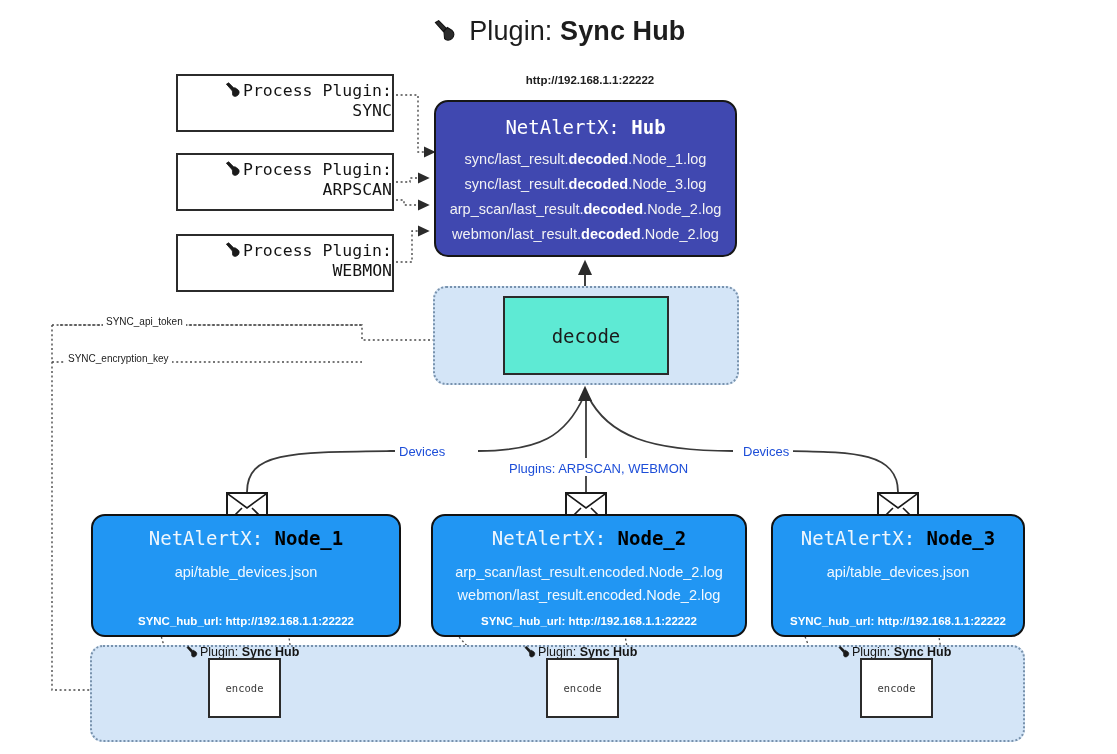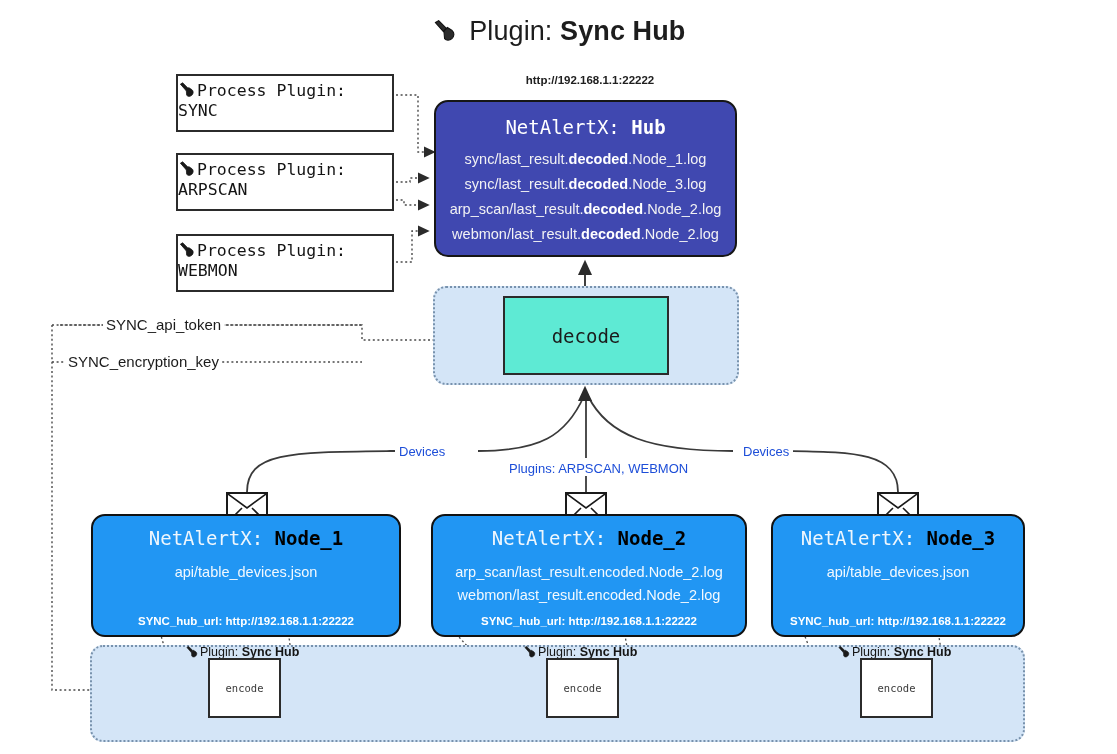--- a/index.html
+++ b/index.html
@@ -40,21 +40,21 @@
 
   
   .procbox {
     width: 218px; height: 58px;
     border: 2px solid #2b2b2b;
     background: #ffffff;
     box-sizing: border-box;
     font-family: "DejaVu Sans Mono", "Liberation Mono", monospace;
     font-size: 16.5px;
     color: #141414;
-    text-align: left;
+    text-align: right;
     line-height: 1.22;
     padding-top: 5px;
   }
   .procbox .l1 { white-space: nowrap; }
   .procbox .l1 .plugicon { vertical-align: -3px; margin-right: 1px; }
   .procbox .l2 { white-space: nowrap; }
 
   
   #hub-url {
     left: 444px; top: 74px; width: 292px;
@@ -107,21 +107,21 @@
     border: 2.5px solid #2b2b2b;
     box-sizing: border-box;
     display: flex; align-items: center; justify-content: center;
     font-family: "DejaVu Sans Mono", "Liberation Mono", monospace;
     font-size: 19px;
     color: #1b1b1b;
   }
 
   
   .keylabel {
-    font-size: 15px;
+    font-size: 10px;
     color: #1b1b1b;
     background: #ffffff;
     white-space: nowrap;
     padding: 0 3px;
   }
   #k-token { left: 103px; top: 316px; }
   #k-enc   { left: 65px;  top: 353px; }
 
   
   .edgelabel {

